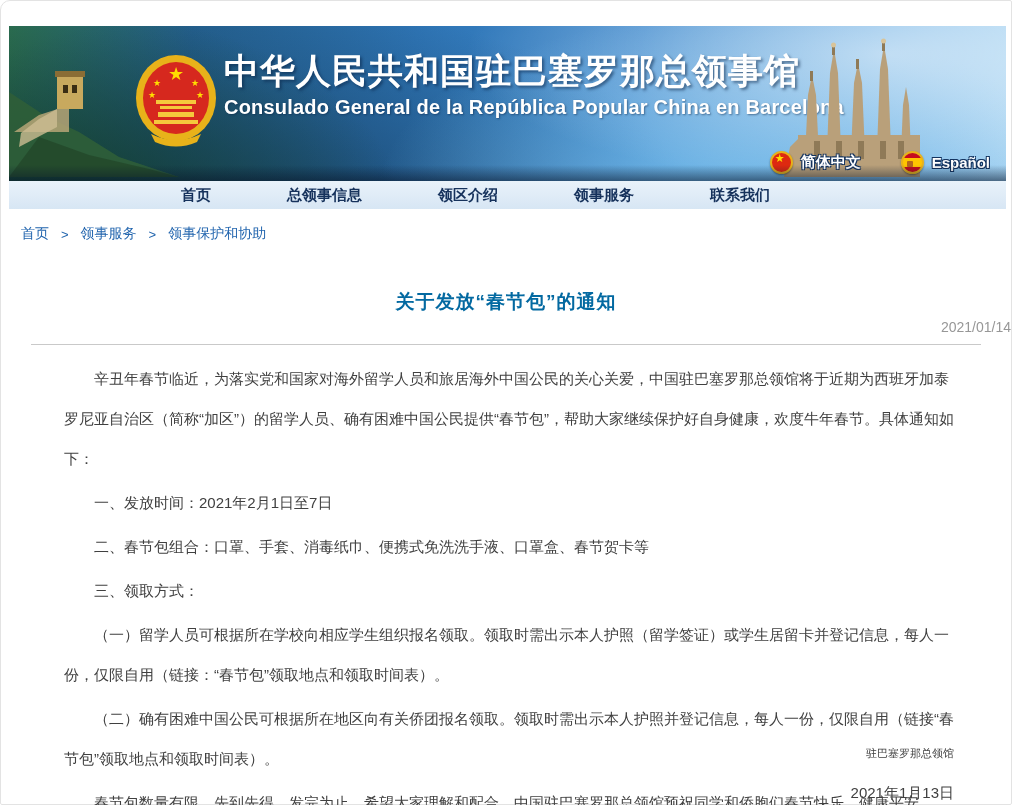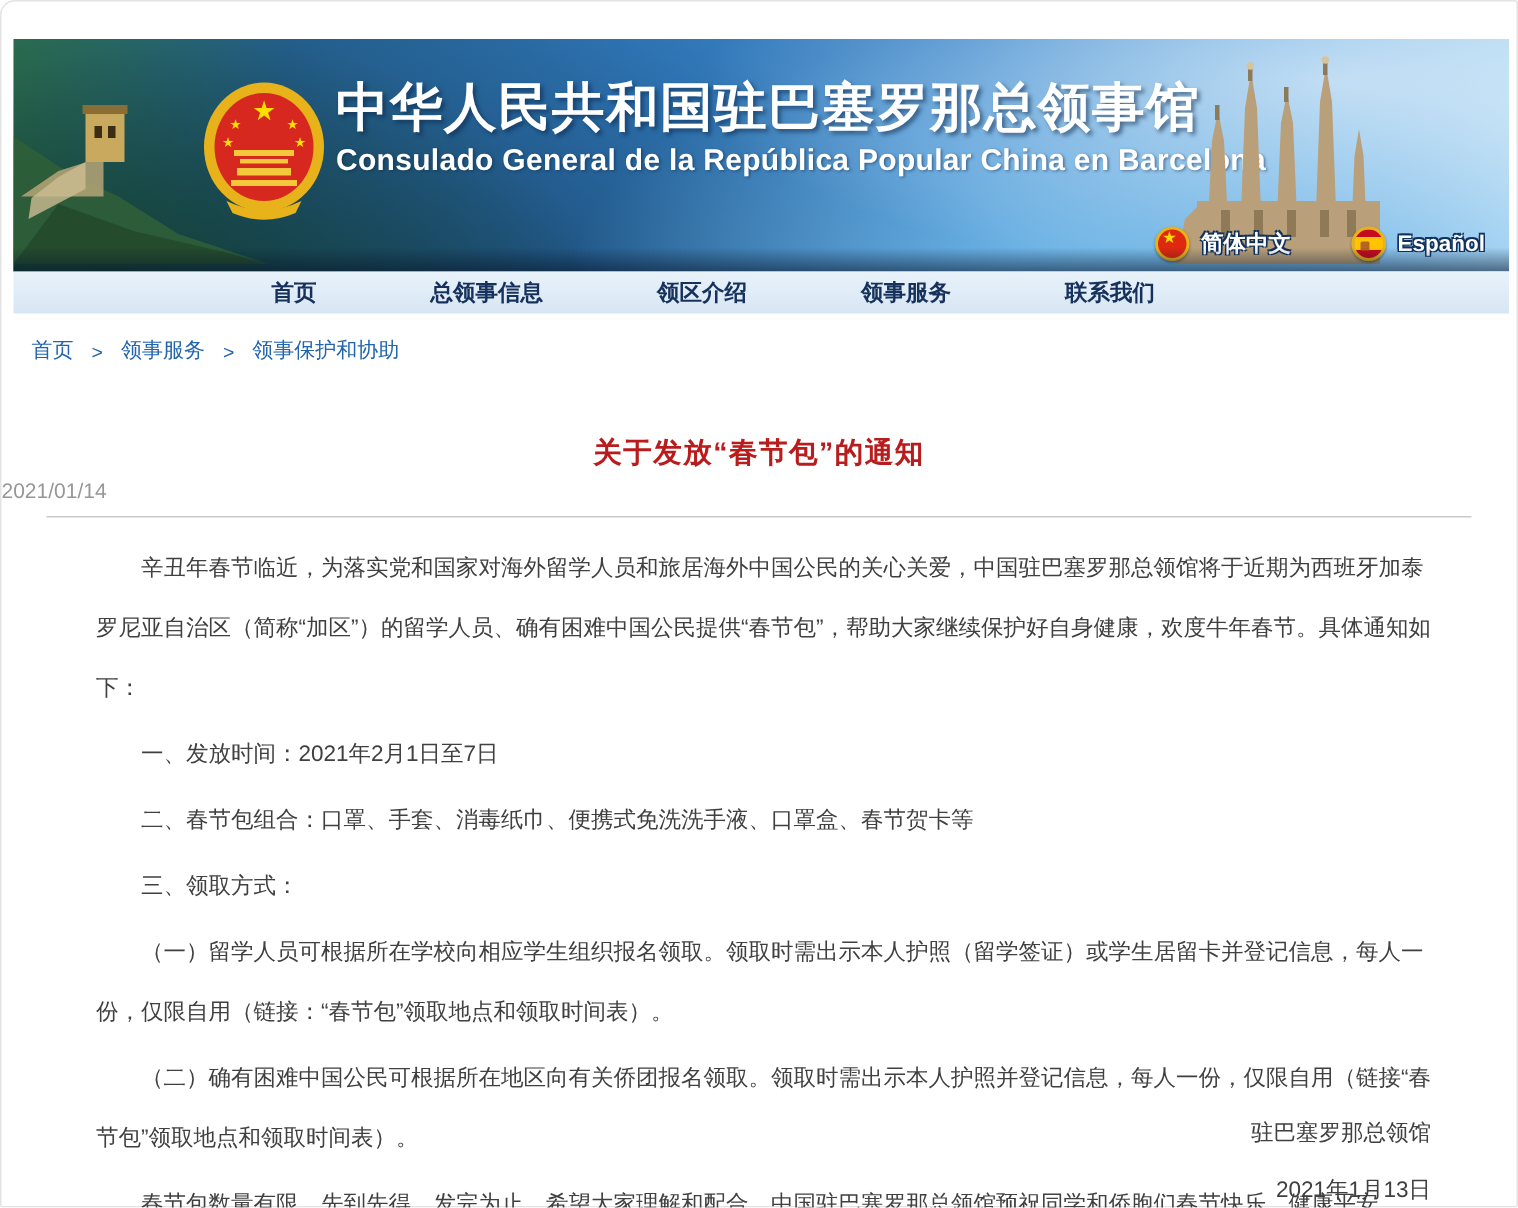--- a/index.html
+++ b/index.html
@@ -88,39 +88,39 @@
     position: absolute; left: 20px; top: 224px;
     display: flex; align-items: center; gap: 12px;
     font-size: 14px; color: #2265ae;
   }
   .crumb { cursor: pointer; }
   .crumb-sep { color: #2265ae; font-size: 13px; }
 
   
   .article-title {
     position: absolute; left: 0; top: 288px; width: 100%;
-    text-align: center; font-size: 19px; font-weight: bold; color: #b91c1c;
+    text-align: center; font-size: 19px; font-weight: bold; color: #0369a1;
     letter-spacing: 1px;
   }
   .article-date {
     position: absolute; left: 0; top: 318px; width: 100%;
-    text-align: left; font-size: 14px; color: #979797;
+    text-align: right; font-size: 14px; color: #979797;
   }
   .article-rule {
     position: absolute; left: 30px; top: 343px; width: 950px; height: 0;
     border-top: 1px solid #c9c9c9;
   }
   .article-body {
     position: absolute; left: 63px; top: 358px; width: 893px;
     font-size: 15px; color: #404040; line-height: 40px;
   }
   .article-body p { text-indent: 2em; margin-bottom: 4px; }
   .article-sign {
     position: absolute; right: 57px; top: 745px;
-    font-size: 15px; color: #404040;
+    font-size: 11px; color: #404040;
   }
   .article-sign-date {
     position: absolute; right: 57px; top: 783px;
     font-size: 15px; color: #404040;
   }
 </style>
 </head>
 <body>
 
 <div class="page">

